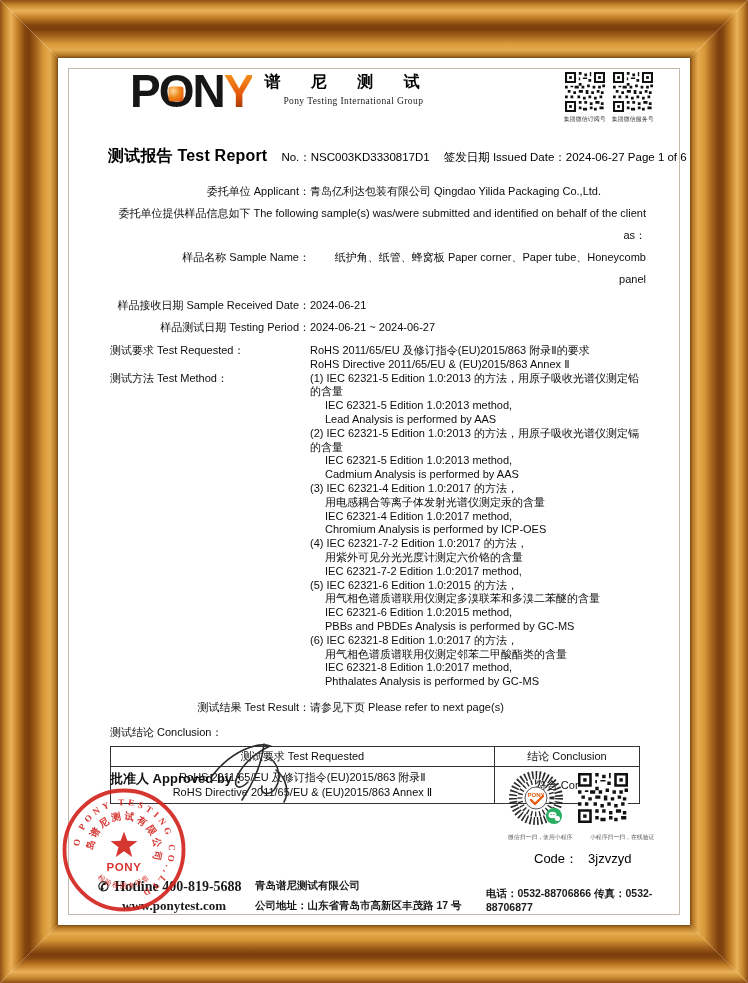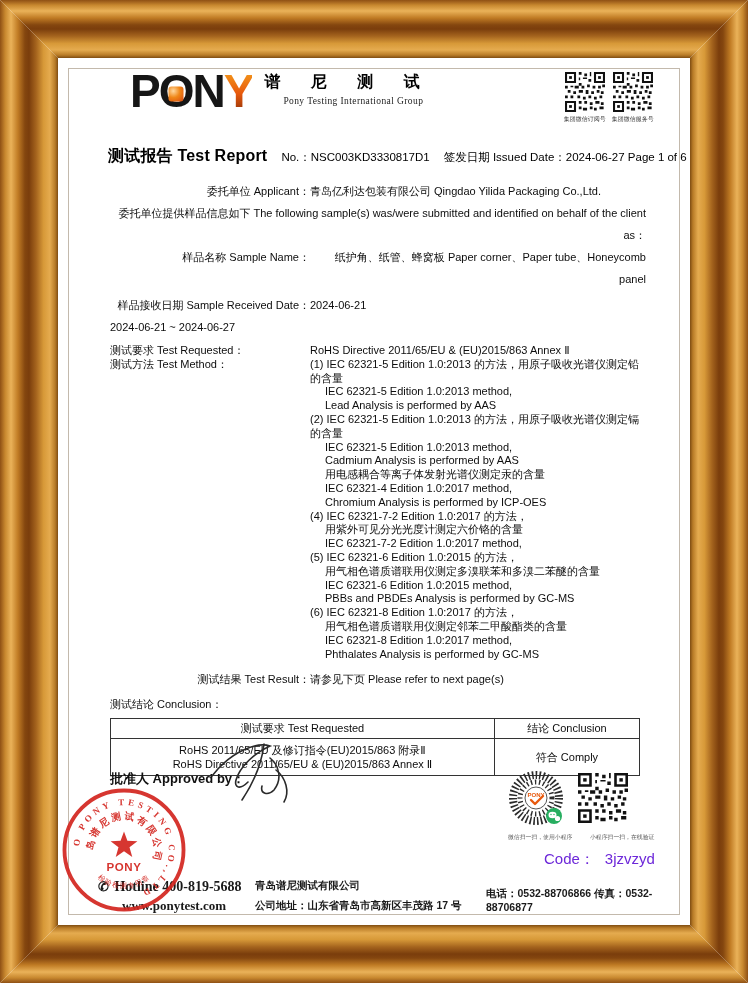--- a/index.html
+++ b/index.html
@@ -73,21 +73,21 @@
   
   .approved{position:absolute;left:52px;top:712px;font-size:13px;font-weight:700;z-index:2;}
   .signature{position:absolute;left:148px;top:678px;z-index:3;}
   .seal{position:absolute;left:2px;top:728px;width:128px;height:128px;z-index:4;opacity:.92;}
   .verify{position:absolute;left:450px;top:712px;width:150px;z-index:2;}
   .verify-codes{display:flex;gap:12px;align-items:flex-start;}
   .minicode svg{width:58px;height:58px;}
   .verify-qr svg{width:50px;height:50px;margin-top:3px;}
   .v-labels{display:flex;gap:10px;margin-top:1px;}
   .v-labels .vlbl{font-size:6.5px;color:#555;white-space:nowrap;transform:scale(.9);transform-origin:left;}
-  .code-line{margin-top:8px;margin-left:36px;font-size:15px;color:#6d28d9;}
+  .code-line{margin-top:8px;margin-left:26px;font-size:13px;color:#000000;}
   .code-line .cval{margin-left:10px;}
 
   
   .footer{position:absolute;left:0;bottom:8px;width:100%;z-index:2;font-size:10.5px;color:#1a1a1a;}
   .f-hot{position:absolute;left:40px;bottom:22px;font-family:"Liberation Serif","DejaVu Serif",serif;font-weight:700;font-size:14px;white-space:nowrap;}
   .f-hot .ph{font-size:13px;margin-right:2px;}
   .f-site{position:absolute;left:64px;bottom:3px;font-family:"Liberation Serif","DejaVu Serif",serif;font-weight:700;font-size:13px;}
   .f-co{position:absolute;left:197px;bottom:24px;font-weight:700;}
   .f-addr{position:absolute;left:197px;bottom:4px;font-weight:700;}
   .f-tel{position:absolute;left:428px;bottom:4px;font-weight:700;}
@@ -171,38 +171,41 @@
     <div class="kv row22">
       <div class="lbl">样品名称 Sample Name：</div>
       <div class="val">纸护角、纸管、蜂窝板  Paper corner、Paper tube、Honeycomb panel</div>
     </div>
     <div class="gap4"></div>
     <div class="kv row22">
       <div class="lbl">样品接收日期 Sample Received Date：</div>
       <div class="val">2024-06-21</div>
     </div>
     <div class="kv row22">
+      <div class="lbl">样品测试日期 Testing Period：</div>
       <div class="val">2024-06-21 ~ 2024-06-27</div>
     </div>
     <div class="gap6"></div>
     <div class="kv small-lines">
       <div class="lbl" style="line-height:13.8px">测试要求 Test Requested：</div>
       <div class="val">
+        <div>RoHS 2011/65/EU 及修订指令(EU)2015/863 附录Ⅱ的要求</div>
         <div>RoHS Directive 2011/65/EU &amp; (EU)2015/863 Annex  Ⅱ</div>
       </div>
     </div>
     <div class="kv small-lines">
       <div class="lbl" style="line-height:13.8px">测试方法 Test Method：</div>
       <div class="val">
         <div class="m-line">(1) IEC 62321-5 Edition 1.0:2013 的方法，用原子吸收光谱仪测定铅的含量</div>
         <div class="m-line cont">IEC 62321-5 Edition 1.0:2013 method,</div>
         <div class="m-line cont">Lead Analysis is performed by AAS</div>
         <div class="m-line">(2) IEC 62321-5 Edition 1.0:2013 的方法，用原子吸收光谱仪测定镉的含量</div>
         <div class="m-line cont">IEC 62321-5 Edition 1.0:2013 method,</div>
         <div class="m-line cont">Cadmium Analysis is performed by AAS</div>
+        <div class="m-line">(3) IEC 62321-4 Edition 1.0:2017 的方法，</div>
         <div class="m-line cont">用电感耦合等离子体发射光谱仪测定汞的含量</div>
         <div class="m-line cont">IEC 62321-4 Edition 1.0:2017 method,</div>
         <div class="m-line cont">Chromium Analysis is performed by ICP-OES</div>
         <div class="m-line">(4) IEC 62321-7-2 Edition 1.0:2017 的方法，</div>
         <div class="m-line cont">用紫外可见分光光度计测定六价铬的含量</div>
         <div class="m-line cont">IEC 62321-7-2 Edition 1.0:2017 method,</div>
         <div class="m-line">(5) IEC 62321-6 Edition 1.0:2015 的方法，</div>
         <div class="m-line cont">用气相色谱质谱联用仪测定多溴联苯和多溴二苯醚的含量</div>
         <div class="m-line cont">IEC 62321-6 Edition 1.0:2015 method,</div>
         <div class="m-line cont">PBBs and PBDEs Analysis is performed by GC-MS</div>

